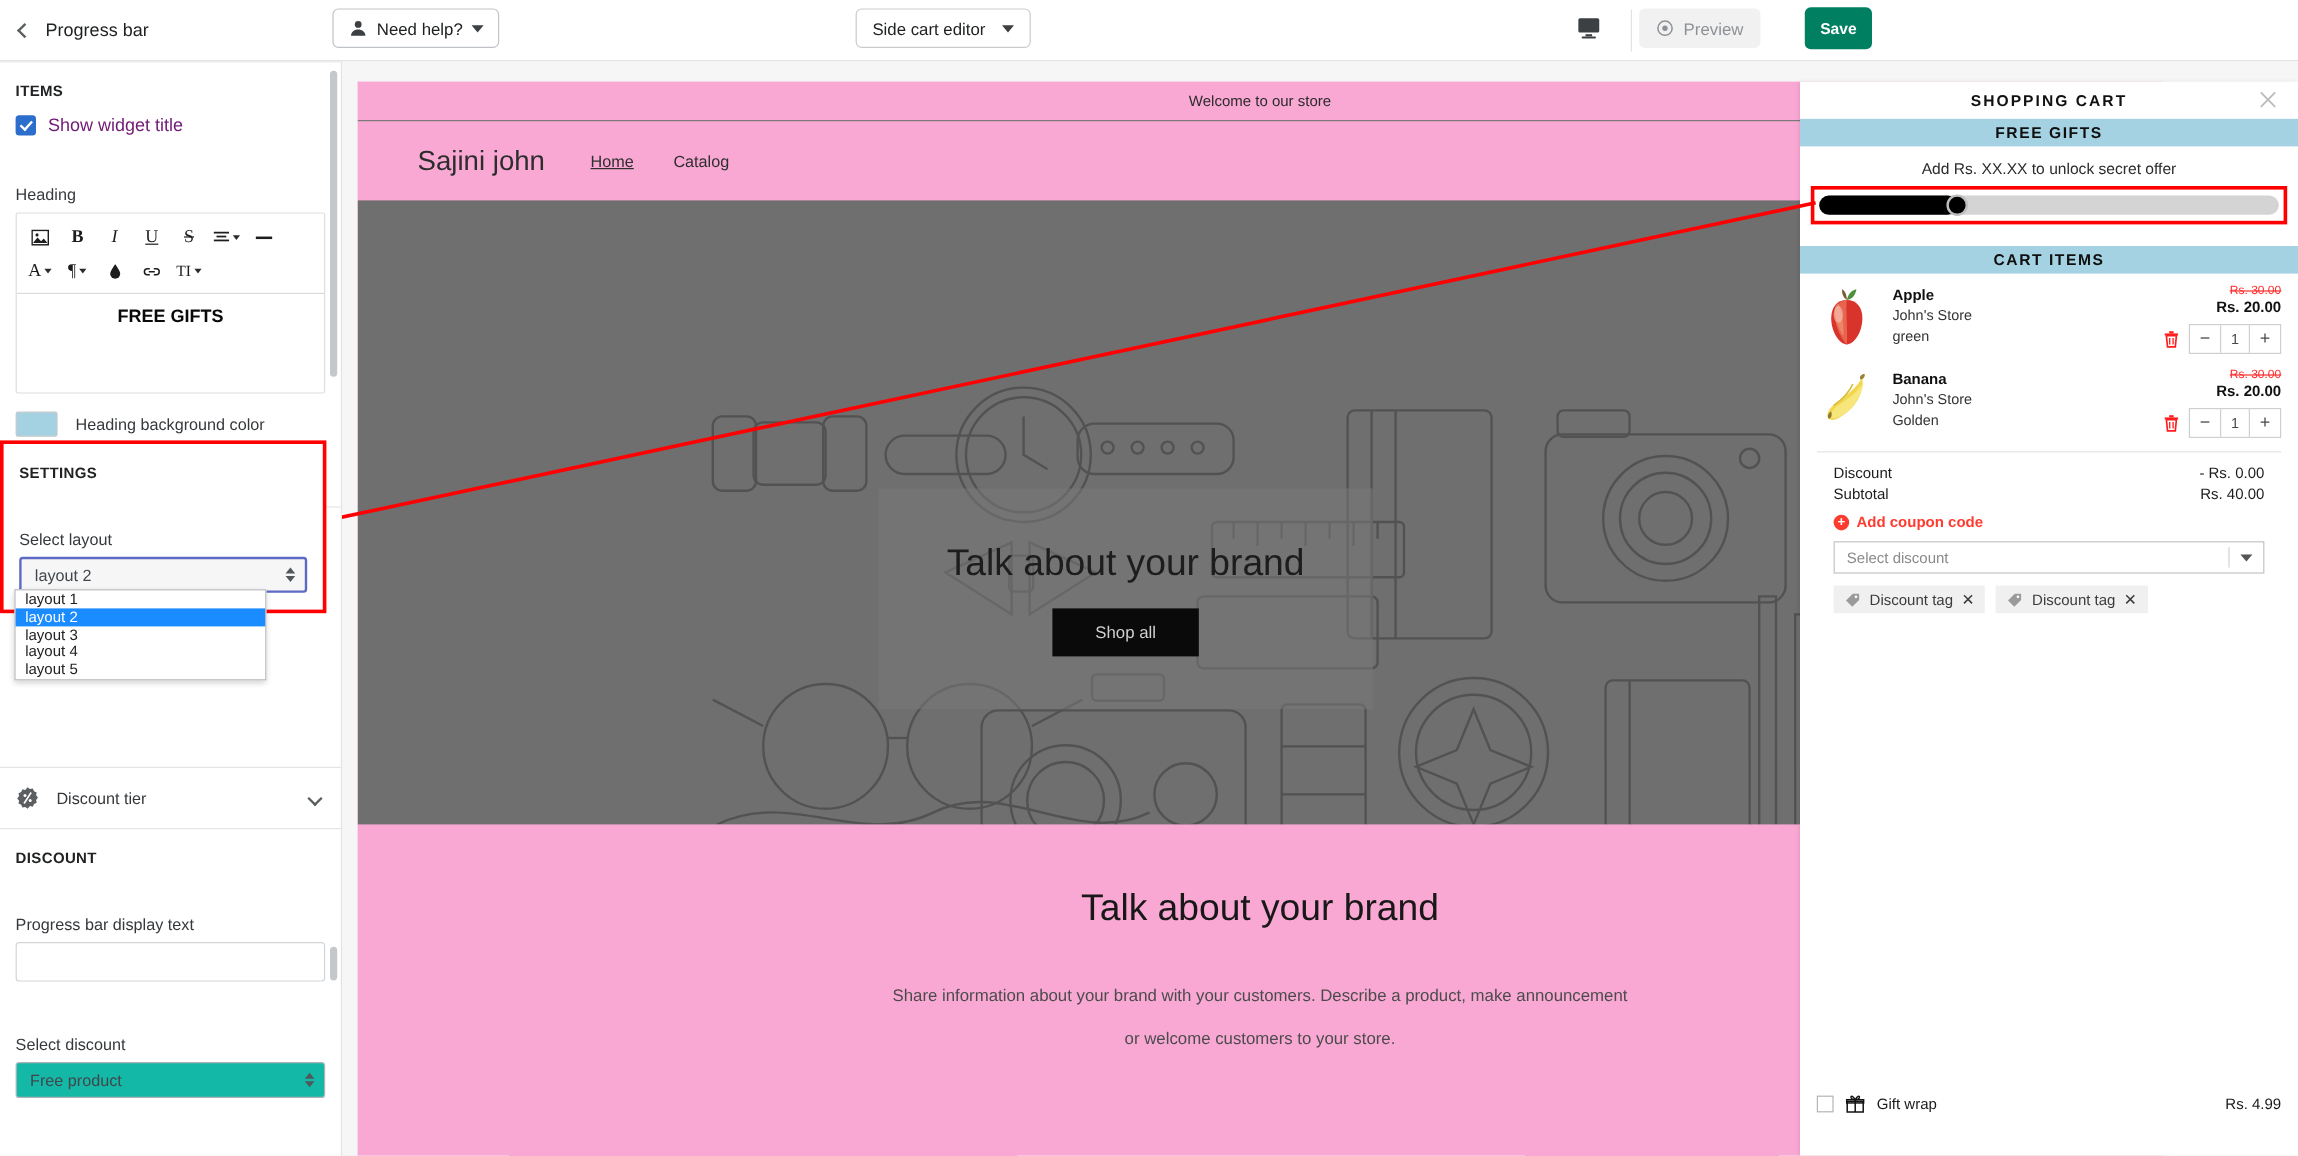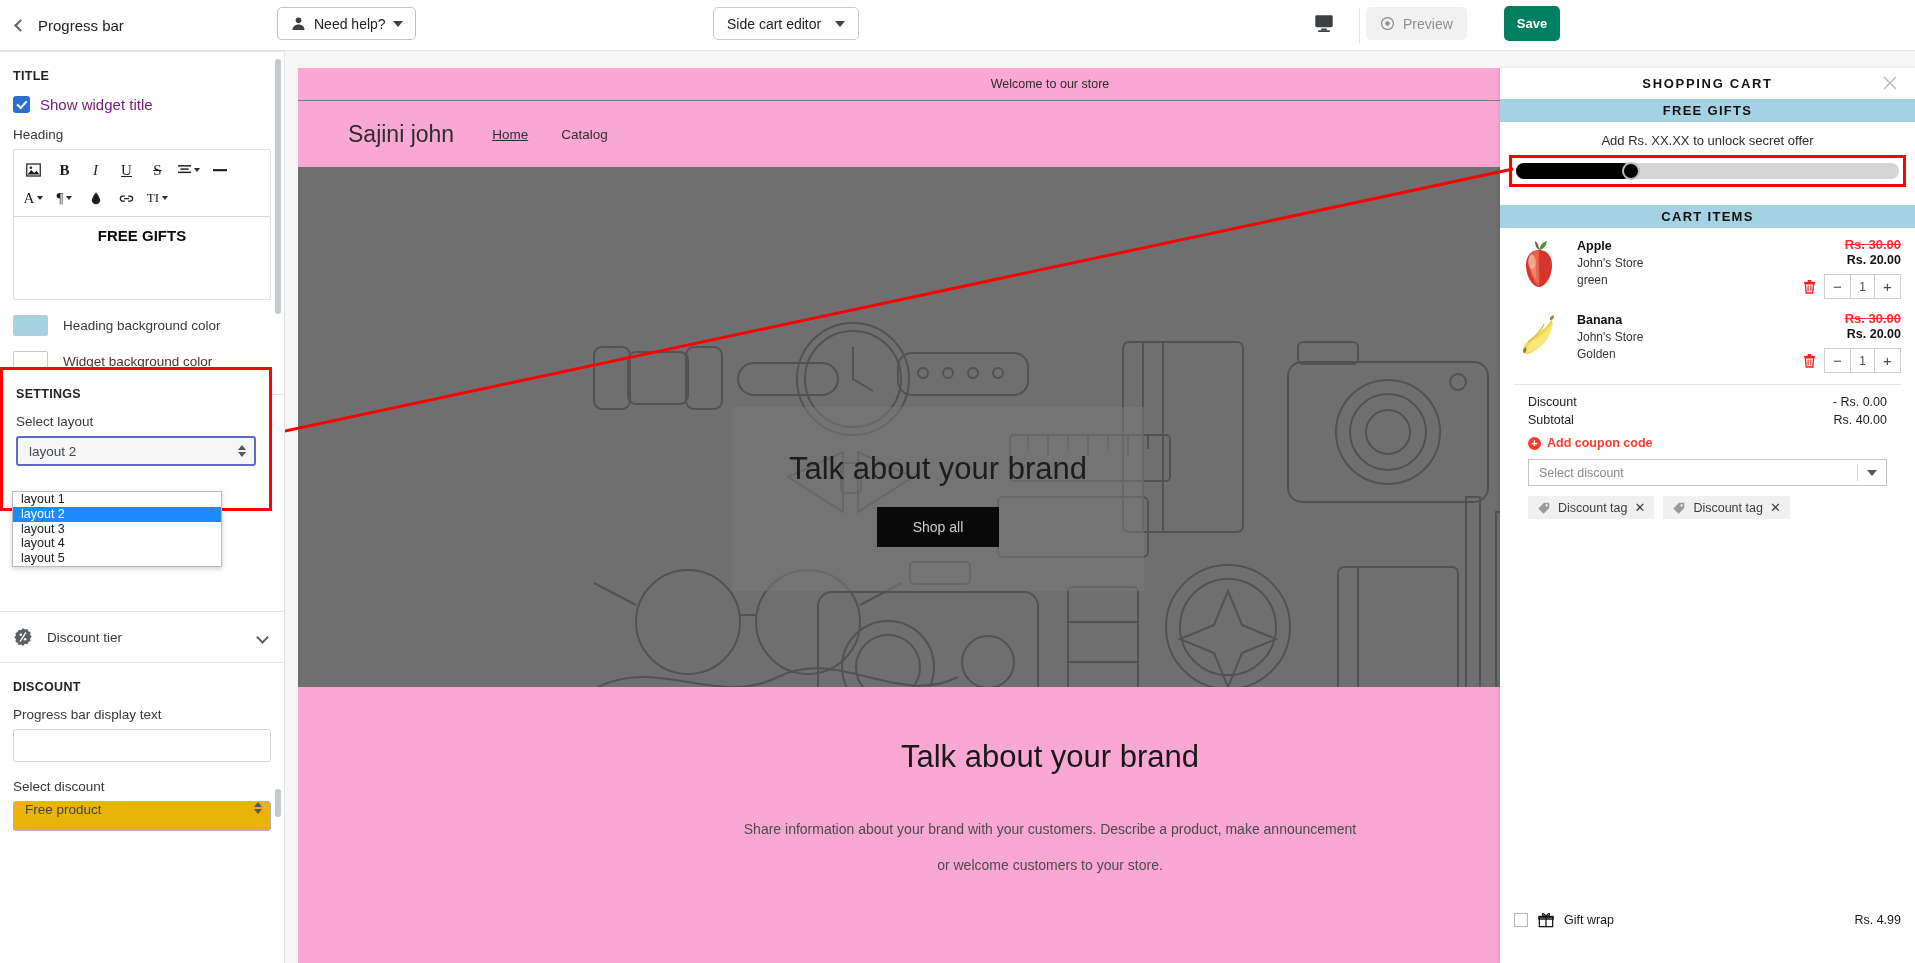--- a/index.html
+++ b/index.html
@@ -72,21 +72,21 @@
     background: #c4c8cb; border-radius: 3px;
   }
   .sb-scrollbar.lower { top: 738px; height: 28px; }
 
   .sec-rule { height: 1px; background: #e3e4e6; margin: 0 0 0 0; }
   .sec { padding: 0 13px; }
   .sec-head {
     font-size: 12.5px; font-weight: 700; color: #202223;
     letter-spacing: .3px; padding: 17px 0 13px 0;
   }
-  .field-label { font-size: 13.5px; color: #36393c; padding-bottom: 7px; }
+  .field-label { font-size: 13.5px; color: #36393c; padding-bottom: 7px; margin-top: 28px; }
 
   .chk-row { display: flex; align-items: center; gap: 10px; padding-bottom: 14px; }
   .chkbox {
     width: 17px; height: 17px; border-radius: 3px; background: #2c6ecb;
     display: flex; align-items: center; justify-content: center;
   }
   .chkbox::after {
     content: ""; width: 4px; height: 8px; border-right: 2px solid #fff;
     border-bottom: 2px solid #fff; transform: rotate(42deg) translate(-1px,-1px);
   }
@@ -155,22 +155,22 @@
   .collapse-label { flex: 1; font-size: 13.5px; color: #36393c; }
   .chev-dn {
     width: 9px; height: 9px; border-right: 2px solid #5c5f62; border-bottom: 2px solid #5c5f62;
     transform: rotate(45deg); margin-right: 4px;
   }
 
   .text-input {
     height: 33px; border: 1px solid #d2d5d8; border-radius: 3px; background: #fff;
   }
   .select-plain {
-    height: 30px; border: 1px solid #aeb4b9; border-radius: 3px; background: #eab308;
-    display: flex; padding: 0 8px 0 11px;
+    height: 30px; border: 1px solid #aeb4b9; border-radius: 3px; background: #14b8a6;
+    display: flex; align-items: center; padding: 0 8px 0 11px;
     font-size: 13.5px; color: #42474c; cursor: pointer;
   }
   .select-plain .val { flex: 1; }
 
   
   .stage {
     position: absolute; left: 285px; top: 51px; width: 1630px; height: 912px;
     background: #f6f6f7;
   }
   .store {
@@ -246,21 +246,21 @@
   .item {
     display: flex; gap: 13px; padding: 9px 0 3px 0; position: relative;
   }
   .item-thumb { width: 50px; height: 53px; flex: 0 0 50px; }
   .item-info { flex: 1; padding-top: 2px; }
   .item-name { font-size: 12.5px; font-weight: 700; color: #101010; padding-bottom: 3px; }
   .item-store { font-size: 12px; color: #333; padding-bottom: 3px; }
   .item-variant { font-size: 12px; color: #333; }
   .item-right { width: 118px; text-align: right; }
   .price-old {
-    font-size: 13px; font-weight: 700; color: #ff2a2a;
+    font-size: 10px; font-weight: 400; color: #ff2a2a;
     text-decoration: line-through; padding-bottom: 1px;
   }
   .price-new { font-size: 12.5px; font-weight: 700; color: #111; }
   .qty-row { display: flex; align-items: center; justify-content: flex-end; gap: 8px; padding-top: 7px; }
   .trash { width: 13px; height: 15px; cursor: pointer; }
   .stepper { display: flex; border: 1px solid #cfcfcf; }
   .stepper div {
     width: 25px; height: 23px; display: flex; align-items: center; justify-content: center;
     font-size: 15px; color: #4a4a4a; cursor: pointer;
   }
@@ -350,21 +350,21 @@
   <button class="save-btn">Save</button>
 </div>
 
 <div class="sidebar">
   <div class="sb-scrollbar"></div>
   <div class="sb-scrollbar lower"></div>
 
   <div class="sec-rule"></div>
 
   <div class="sec">
-    <div class="sec-head">TITLE</div>
+    <div class="sec-head">ITEMS</div>
 
     <div class="chk-row">
       <span class="chkbox"></span>
       <span class="chk-label">Show widget title</span>
     </div>
 
     <div class="field-label">Heading</div>
 
     <div class="rte">
       <div class="rte-tools">

